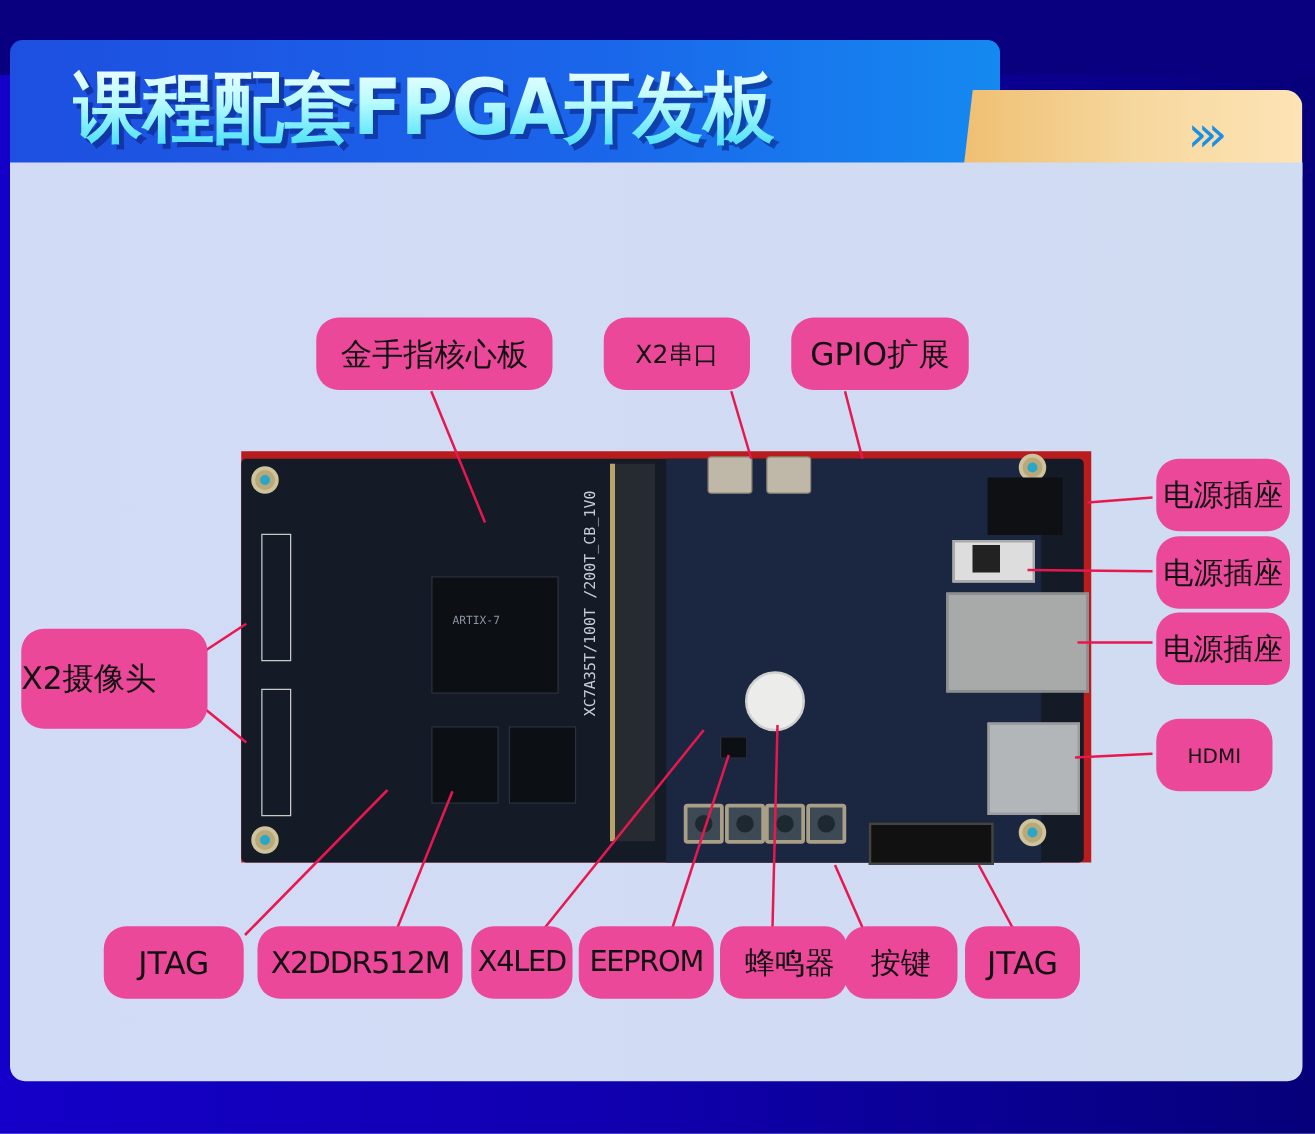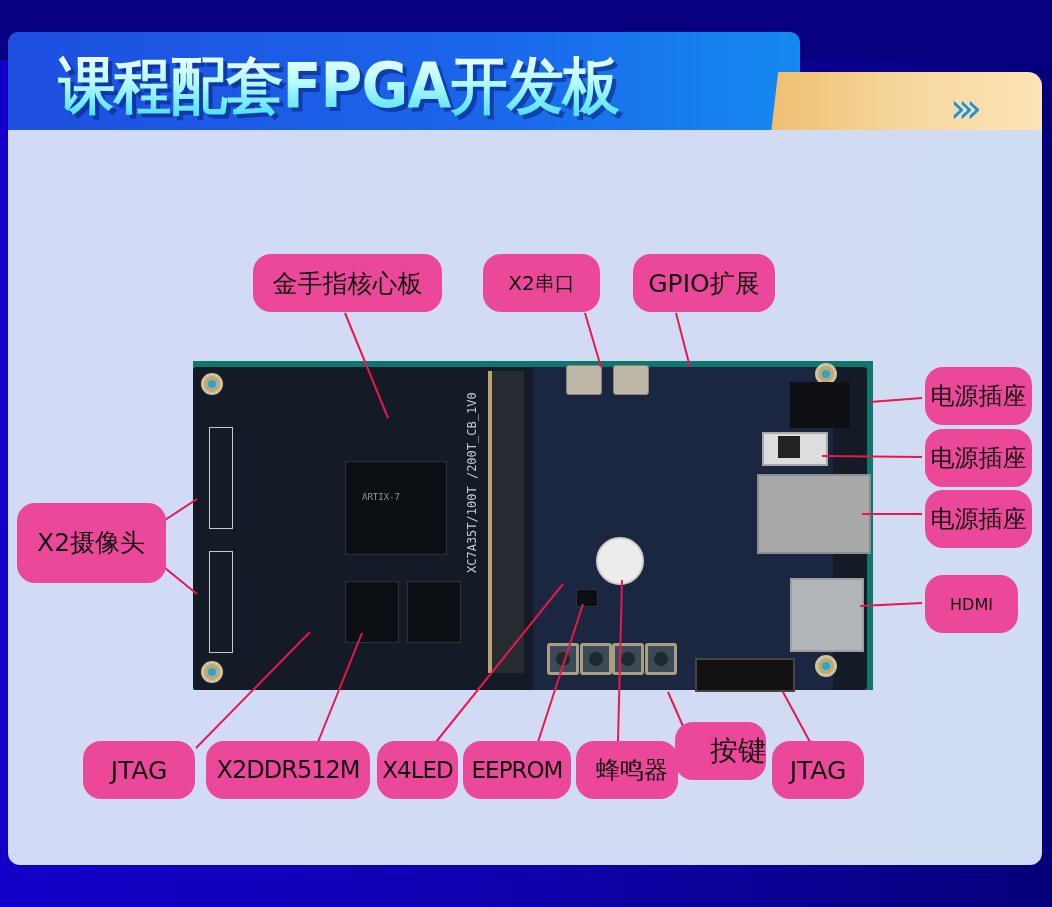--- a/index.html
+++ b/index.html
@@ -15,21 +15,21 @@
     -webkit-background-clip:text;background-clip:text;-webkit-text-fill-color:transparent;
     font-family:"DejaVu Sans",sans-serif;transform:scaleX(0.92);transform-origin:left center;}
   .title-shadow{position:absolute;left:62px;top:50px;height:80px;line-height:80px;font-size:62px;font-weight:900;
     letter-spacing:-1px;color:rgba(10,30,120,0.55);transform:scaleX(0.92);transform-origin:left center;}
   .gold-tab{position:absolute;left:770px;top:72px;width:272px;height:70px;border-radius:10px 14px 0 0;
     background:linear-gradient(90deg,#efbf72 0%,#f6d79d 50%,#fde4b6 100%);
     clip-path:polygon(3% 0,100% 0,100% 100%,0 100%);}
   .chevrons{position:absolute;left:950px;top:84px;font-size:40px;font-weight:400;color:#1a8fe6;letter-spacing:-8px;line-height:48px;}
   .panel{position:absolute;left:8px;top:130px;width:1034px;height:735px;border-radius:0 0 12px 12px;
     background:linear-gradient(90deg,#d2dbf6 0%,#d0dcf2 100%);}
-  .board{position:absolute;left:193px;top:361px;width:680px;height:329px;background:#0f766e;}
+  .board{position:absolute;left:193px;top:361px;width:680px;height:329px;background:#b91c1c;}
   .board-inner{position:absolute;left:0;top:6px;width:674px;height:323px;background:#151b26;border-radius:4px;}
   .board-right{position:absolute;left:340px;top:6px;width:300px;height:323px;background:#1b2740;}
   .hole{position:absolute;width:22px;height:22px;border-radius:50%;background:#b9a97a;border:3px solid #cfc39b;box-sizing:border-box;}
   .hole::after{content:"";position:absolute;left:4px;top:4px;width:8px;height:8px;border-radius:50%;background:#2aa6c8;}
   .header-pins{position:absolute;width:22px;border:1px solid #c9c9c9;}
   .chip{position:absolute;background:#0c0f14;border:1px solid #2b3240;}
   .fpga-label{position:absolute;color:#8d96a5;font-size:9px;font-family:"DejaVu Sans Mono",monospace;}
   .sodimm{position:absolute;left:295px;top:10px;width:32px;height:302px;background:#262a31;border-left:4px solid #b8a46a;}
   .silk{position:absolute;color:#c6ccd6;font-size:12px;font-family:"DejaVu Sans Mono",monospace;transform:rotate(-90deg);transform-origin:left top;}
   .usb{position:absolute;width:34px;height:28px;background:#bfb7a7;border-radius:3px;border:1px solid #8b8476;}
@@ -117,21 +117,21 @@
 <div class="label" style="left:253px;top:254px;width:189px;height:58px;font-size:25px;">
     <span>金手指核心板</span>
   </div>
 <div class="label" style="left:483px;top:254px;width:117px;height:58px;font-size:20px;">
     <span>X2串口</span>
   </div>
 <div class="label" style="left:633px;top:254px;width:142px;height:58px;font-size:25px;">
     <span>GPIO扩展</span>
   </div>
 
-<div class="label" style="left:17px;top:503px;width:149px;height:80px;font-size:25px;flex-direction:column;align-items:flex-start;justify-content:center;padding-left:20px;box-sizing:border-box;line-height:32px;">
+<div class="label" style="left:17px;top:503px;width:149px;height:80px;font-size:25px;flex-direction:column;align-items:flex-start;justify-content:center;padding-left:0;box-sizing:border-box;line-height:32px;">
   <span>X2摄像头</span>
 </div>
 
 <div class="label" style="left:925px;top:367px;width:107px;height:58px;font-size:24px;">
     <span>电源插座</span>
   </div>
 <div class="label" style="left:925px;top:429px;width:107px;height:58px;font-size:24px;">
     <span>电源插座</span>
   </div>
 <div class="label" style="left:925px;top:490px;width:107px;height:58px;font-size:24px;">
@@ -149,18 +149,18 @@
   </div>
 <div class="label" style="left:377px;top:741px;width:81px;height:58px;font-size:23px;letter-spacing:-1px;">
     <span>X4LED</span>
   </div>
 <div class="label" style="left:463px;top:741px;width:108px;height:58px;font-size:23px;letter-spacing:-1px;">
     <span>EEPROM</span>
   </div>
 <div class="label" style="left:576px;top:741px;width:92px;height:58px;font-size:24px;padding-left:10px;">
     <span>蜂鸣器</span>
   </div>
-<div class="label" style="left:675px;top:722px;width:91px;height:58px;font-size:28px;justify-content:flex-end;">
+<div class="label" style="left:675px;top:741px;width:91px;height:58px;font-size:24px;">
     <span>按键</span>
   </div>
 <div class="label" style="left:772px;top:741px;width:92px;height:58px;font-size:25px;">
     <span>JTAG</span>
   </div>
 
 </body></html>

